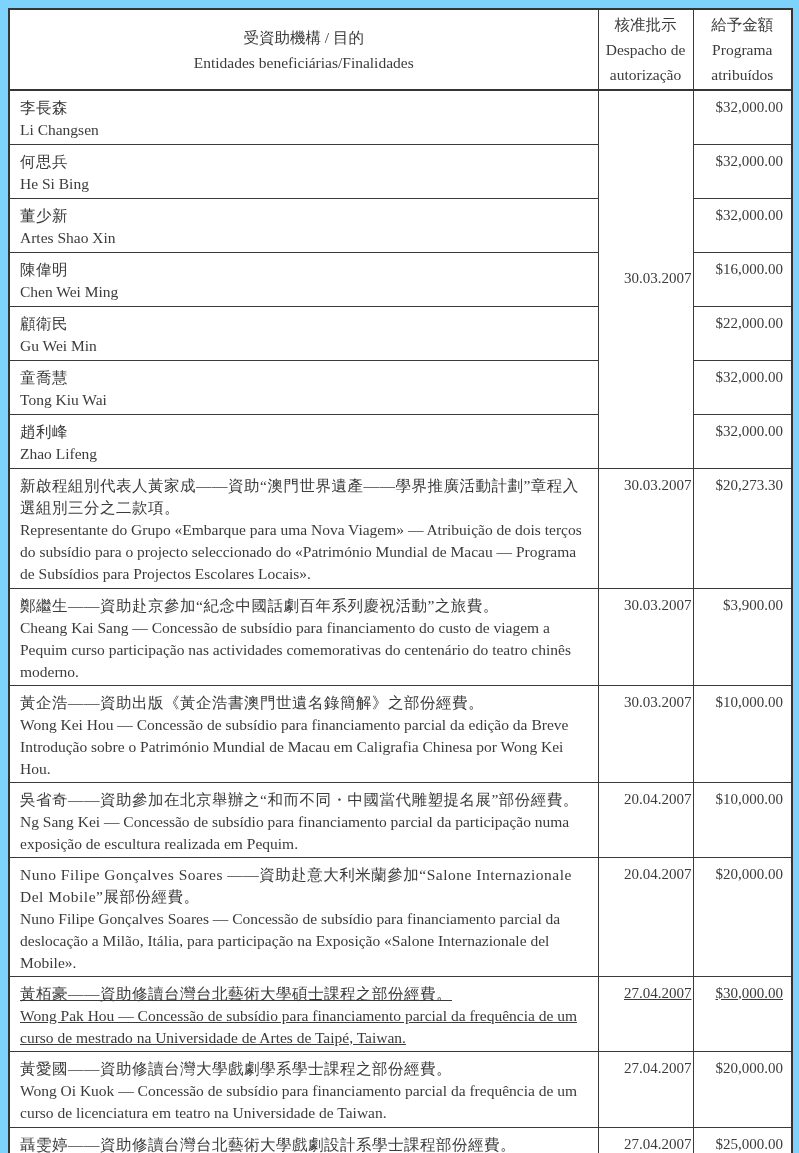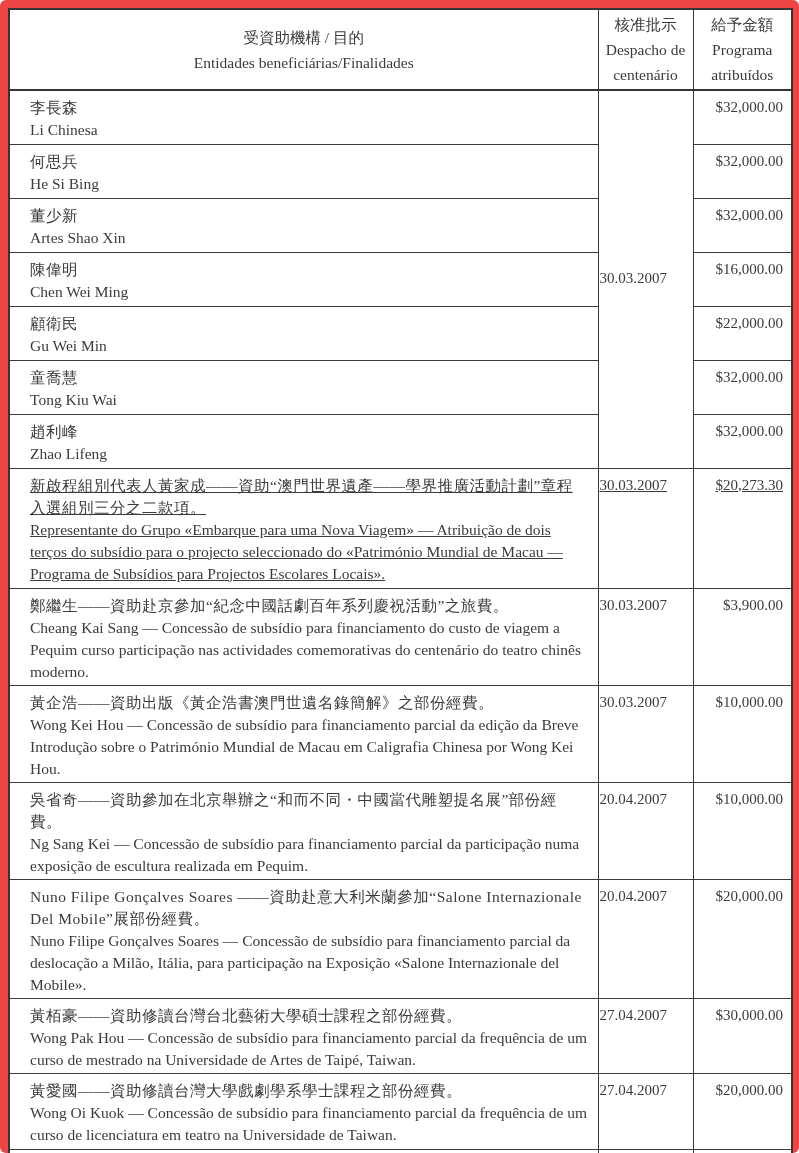--- a/index.html
+++ b/index.html
@@ -8,23 +8,22 @@
     background: #ffffff;
     width: 799px;
     height: 1153px;
     font-family: "Liberation Serif", serif;
     color: #3b3b3b;
   }
   .page {
     position: relative;
     width: 799px;
     height: 1153px;
-    background: #ef4444;
+    background: #7dd3fc;
     overflow: hidden;
-    border-radius: 6px;
   }
   table.grant-table {
     position: absolute;
     left: 8px;
     top: 8px;
     width: 783px;
     border-collapse: collapse;
     table-layout: fixed;
     border: 2px solid #353535;
   }
@@ -41,49 +40,49 @@
     text-align: center;
     vertical-align: middle;
     font-size: 15.5px;
     border-bottom: 2px solid #353535;
     padding: 2px 4px;
   }
   thead th .hline { line-height: 25px; }
   td.entity {
     text-align: left;
     vertical-align: top;
-    padding: 6px 10px 2px 20px;
+    padding: 6px 10px 2px 10px;
     font-size: 15.5px;
     line-height: 22px;
   }
   td.entity .zh { letter-spacing: 0.5px; }
   td.date {
-    text-align: left;
+    text-align: right;
     vertical-align: top;
     padding-top: 8px;
     font-size: 15px;
     margin-left: 16px;
   }
   td.date.merged {
     vertical-align: middle;
     padding-top: 0;
   }
   td.amount {
     text-align: right;
     vertical-align: top;
     padding: 8px 8px 0 12px;
     font-size: 15px;
   }
   tr.group-row { height: 54px; }
-  tr.r8  { height: 120px; text-decoration: underline; }
+  tr.r8  { height: 120px; }
   tr.r9  { height: 68px; }
   tr.r10 { height: 85px; }
   tr.r11 { height: 74px; }
   tr.r12 { height: 98px; }
-  tr.r13 { height: 74px; }
+  tr.r13 { height: 74px; text-decoration: underline; }
   tr.r14 { height: 76px; }
   tr.r15 { height: 78px; }
 </style>
 </head>
 <body>
 
 <div class="page">
   <table class="grant-table">
     <colgroup>
         <col class="c1">
@@ -92,34 +91,34 @@
       </colgroup>
     <thead>
       <tr>
         <th>
           <div class="hline">受資助機構 / 目的</div>
           <div class="hline">Entidades beneficiárias/Finalidades</div>
         </th>
         <th>
           <div class="hline">核准批示</div>
           <div class="hline">Despacho de</div>
-          <div class="hline">centenário</div>
+          <div class="hline">autorização</div>
         </th>
         <th>
           <div class="hline">給予金額</div>
           <div class="hline">Programa</div>
           <div class="hline">atribuídos</div>
         </th>
       </tr>
     </thead>
     <tbody>
       <tr class="group-row">
         <td class="entity">
           <div class="zh">李長森</div>
-          <div class="pt">Li Chinesa</div>
+          <div class="pt">Li Changsen</div>
         </td>
         <td class="date merged" rowspan="7">30.03.2007</td>
         <td class="amount">$32,000.00</td>
       </tr>
       <tr class="group-row">
         <td class="entity">
           <div class="zh">何思兵</div>
           <div class="pt">He Si Bing</div>
         </td>
         <td class="amount">$32,000.00</td>

